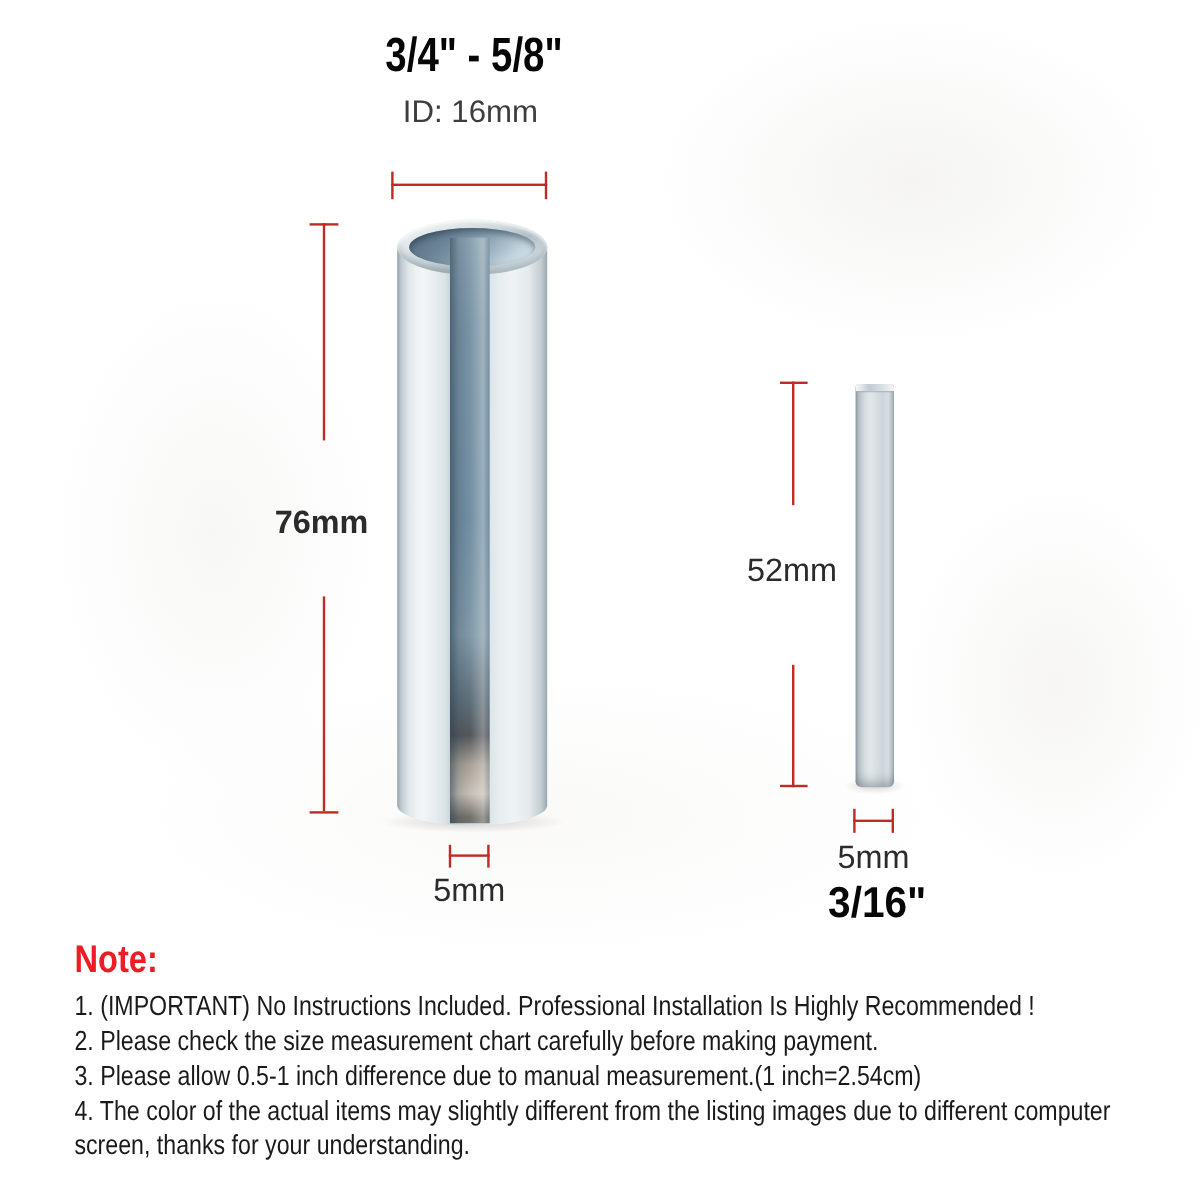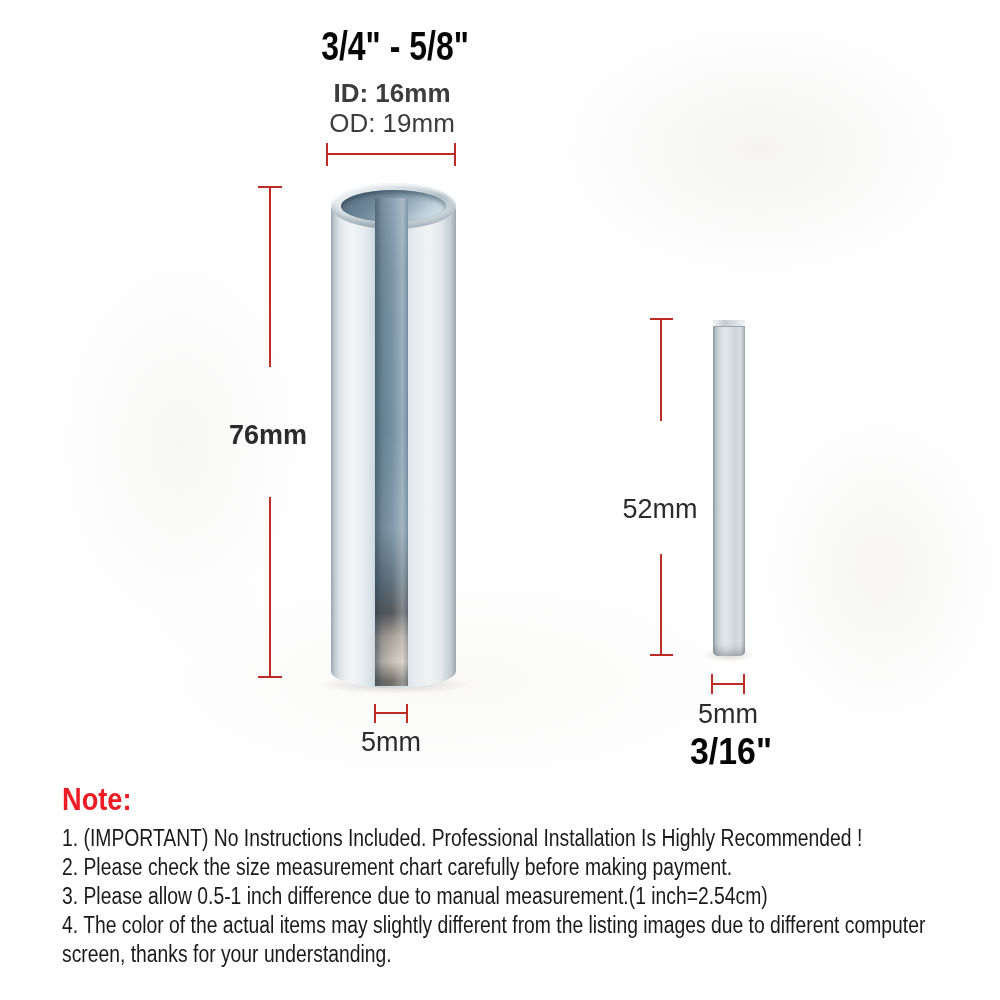--- a/index.html
+++ b/index.html
@@ -13,21 +13,21 @@
   .b2{left:40px;top:230px;width:280px;height:430px;background:radial-gradient(ellipse at center,rgba(200,196,190,.13),rgba(200,196,190,0) 70%);}
   .b3{left:750px;top:400px;width:260px;height:340px;background:radial-gradient(ellipse at center,rgba(196,191,184,.15),rgba(196,191,184,0) 70%);}
   .b4{left:100px;top:560px;width:700px;height:240px;background:radial-gradient(ellipse at center,rgba(205,199,190,.10),rgba(205,199,190,0) 72%);}
 
   .txt{position:absolute;color:#2e2e2e;}
   .center{text-align:center;}
   .title{
     left:245px;top:24px;width:300px;font-size:40px;font-weight:bold;color:#060606;
     transform:scaleX(.80);transform-origin:50% 0;white-space:nowrap;
   }
-  .idlbl{left:292px;top:78px;width:200px;font-size:26px;color:#3d3d3d;font-weight:bold;}
+  .idlbl{left:292px;top:78px;width:200px;font-size:26px;color:#3d3d3d;}
   .odlbl{left:292px;top:108px;width:200px;font-size:26px;color:#3d3d3d;}
   .dimlbl{font-size:27px;color:#2b2b2b;}
   .keysize{
     left:631px;top:731px;width:200px;font-size:36px;font-weight:bold;color:#060606;
     transform:scaleX(.94);transform-origin:50% 0;
   }
 
   
   .dl{position:absolute;background:#bf2b26;}
 
@@ -94,21 +94,20 @@
 
 <div class="canvas">
 
   <div class="blob b1"></div>
   <div class="blob b2"></div>
   <div class="blob b3"></div>
   <div class="blob b4"></div>
 
   <div class="txt title center">3/4" - 5/8"</div>
   <div class="txt idlbl center">ID: 16mm</div>
-  <div class="txt odlbl center">OD: 19mm</div>
 
   <div>
     <div class="dl" style="left:326px;top:143px;width:2px;height:23px;"></div>
     <div class="dl" style="left:326px;top:153px;width:130px;height:2px;"></div>
     <div class="dl" style="left:454px;top:143px;width:2px;height:23px;"></div>
   </div>
 
   <div>
     <div class="sleeve-shadow"></div>
     <div class="sleeve-body"></div>
@@ -135,21 +134,21 @@
   <div>
     <div class="key-shadow"></div>
     <div class="key-bar">
       <div class="key-top"></div>
     </div>
   </div>
 
   <div>
     <div class="dl" style="left:650px;top:318px;width:23px;height:2px;"></div>
     <div class="dl" style="left:660px;top:318px;width:2px;height:103px;"></div>
-    <div class="txt dimlbl center" style="left:610px;top:494px;width:100px;">52mm</div>
+    <div class="txt dimlbl center" style="left:610px;top:460px;width:100px;">52mm</div>
     <div class="dl" style="left:660px;top:554px;width:2px;height:102px;"></div>
     <div class="dl" style="left:650px;top:654px;width:23px;height:2px;"></div>
   </div>
 
   <div>
     <div class="dl" style="left:711px;top:674px;width:2px;height:20px;"></div>
     <div class="dl" style="left:711px;top:683px;width:34px;height:2px;"></div>
     <div class="dl" style="left:743px;top:674px;width:2px;height:20px;"></div>
     <div class="txt dimlbl center" style="left:678px;top:699px;width:100px;">5mm</div>
   </div>

